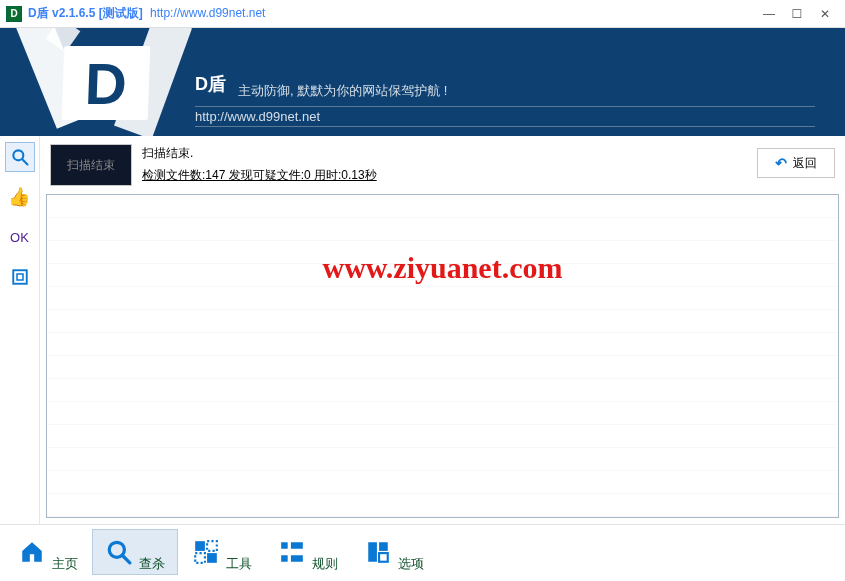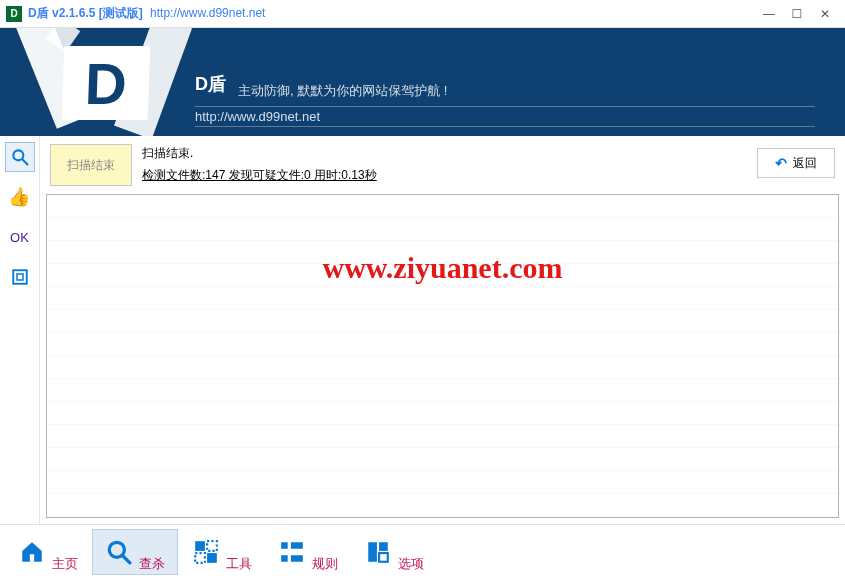--- a/index.html
+++ b/index.html
@@ -25,21 +25,21 @@
 
 .body-row { display: flex; height: 388px; }
 .left-toolbar { width: 40px; background: #fff; border-right: 1px solid #e6e6e6; padding-top: 6px; display: flex; flex-direction: column; align-items: center; gap: 10px; }
 .left-toolbar .tb-btn { width: 30px; height: 30px; display: flex; align-items: center; justify-content: center; cursor: pointer; }
 .left-toolbar .tb-btn.active { border: 1px solid #9cc1e4; background: #e8f1fb; }
 .left-toolbar .cyan { color: #0aa8e0; }
 .left-toolbar .ok { color: #4c1d95; font-weight: normal; font-size: 13px; font-family: Arial; }
 
 .main-area { flex: 1; display: flex; flex-direction: column; }
 .scan-top { display: flex; align-items: flex-start; padding: 8px 10px; gap: 10px; }
-.scan-btn { width: 82px; height: 42px; border: 1px solid #c9c9c9; background: #fef9c3; color: #888; display: flex; align-items: center; justify-content: center; font-size: 12px; }
+.scan-btn { width: 82px; height: 42px; border: 1px solid #c9c9c9; background: #0f172a; color: #888; display: flex; align-items: center; justify-content: center; font-size: 12px; }
 .scan-info { font-size: 12px; line-height: 18px; color: #000; }
 .scan-info .line2 { margin-top: 4px; text-decoration: underline; }
 .scan-spacer { flex: 1; }
 .back-btn { margin-top: 4px; width: 78px; height: 30px; border: 1px solid #c9c9c9; background: #fff; display: flex; align-items: center; justify-content: center; gap: 6px; font-size: 12px; cursor: pointer; }
 .back-btn .undo { color: #0b78d4; font-size: 14px; font-weight: bold; }
 
 .grid { flex: 1; margin: 0 6px 6px 6px; border: 1px solid #a7b7c7; background: #fff; display: flex; flex-direction: column; overflow: hidden; }
 .grid-header { display: flex; background: linear-gradient(#fdfdfd,#ececec); border-bottom: 1px solid #c5c5c5; height: 22px; }
 .grid-header .col { border-right: 1px solid #d4d4d4; padding: 3px 6px; font-size: 12px; color: #000; overflow: hidden; white-space: nowrap; }
 .col-file { width: 326px; }
@@ -48,21 +48,21 @@
 .col-size { width: 58px; }
 .col-time { flex: 1; }
 .grid-body { flex: 1; position: relative; background: repeating-linear-gradient(#fff, #fff 22px, #f8f8f8 22px, #f8f8f8 23px); }
 .watermark { position: absolute; top: 56px; left: 0; right: 0; text-align: center; color: #e31818; font-size: 30px; font-weight: 600; font-family: Liberation Serif, serif; }
 
 .bottom-tabs { height: 55px; background: #fff; border-top: 1px solid #e2e2e2; display: flex; align-items: center; padding: 0 6px; gap: 2px; }
 .tab { display: flex; align-items: center; height: 46px; padding: 0 12px; gap: 6px; cursor: pointer; }
 .tab.active { background: #dfeaf5; border: 1px solid #b9ceE3; }
 .tab .tab-icon { width: 28px; height: 28px; display: flex; align-items: center; justify-content: center; }
 .tab .tab-icon svg { width: 26px; height: 26px; }
-.tab span.label { font-size: 13px; color: #be185d; margin-top: 24px; }
+.tab span.label { font-size: 13px; color: #14532d; margin-top: 24px; }
 
 svg { display: block; }
 </style>
 </head>
 <body>
 
 <div class="titlebar">
   <span class="app-icon">D</span>
   <span class="title-text">
     <span>D盾 v2.1.6.5 [测试版]</span>

